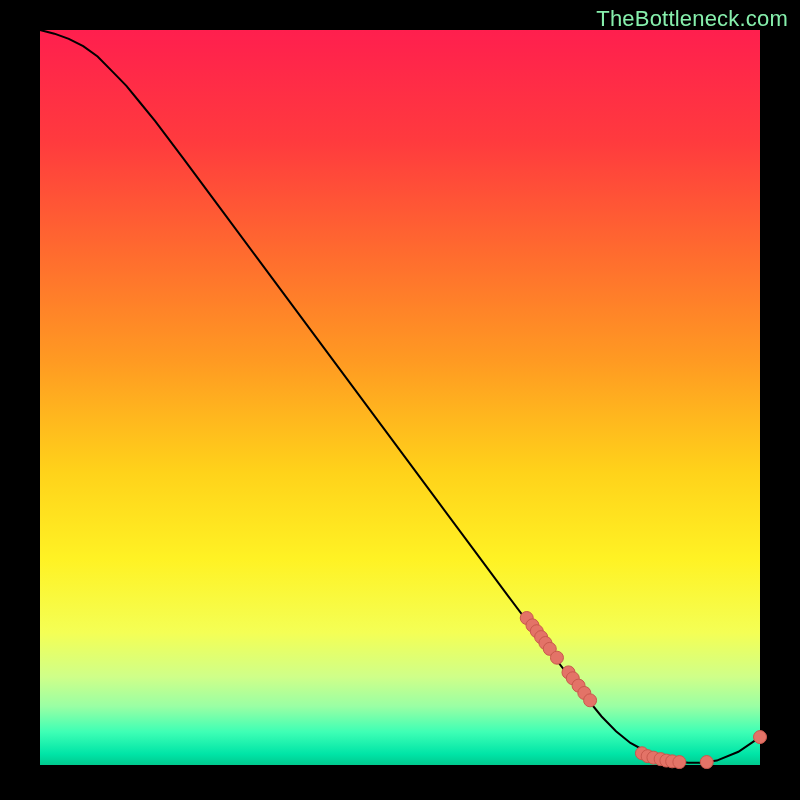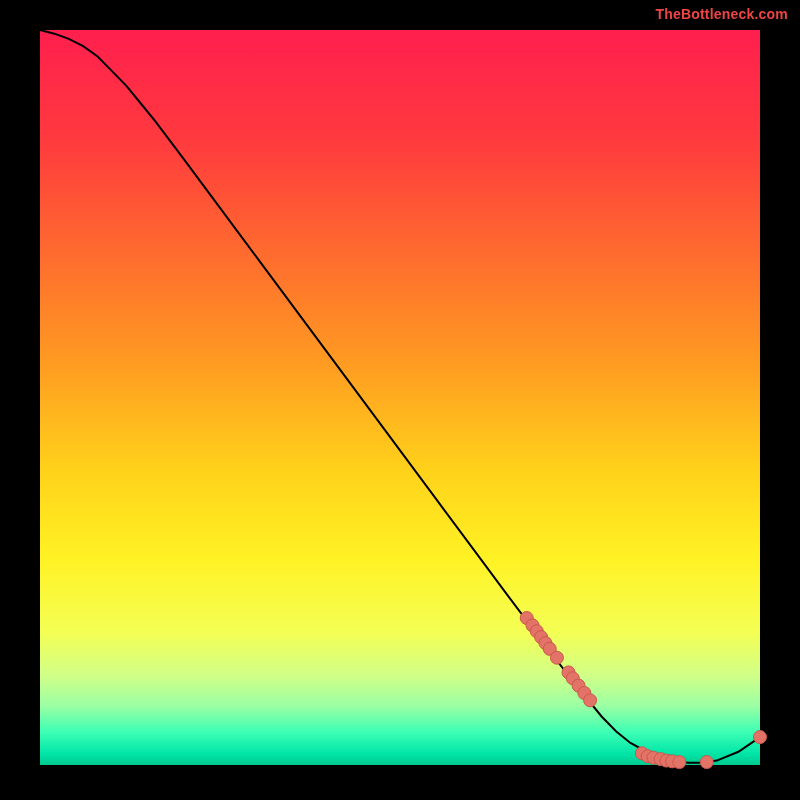--- a/index.html
+++ b/index.html
@@ -14,23 +14,23 @@
   .stage {
     position: relative;
     width: 800px;
     height: 800px;
     background: #000;
   }
   .watermark {
     position: absolute;
     top: 6px;
     right: 12px;
-    color: #ef4444;
-    font-size: 14px;
-    font-weight: 700;
+    color: #86efac;
+    font-size: 22px;
+    font-weight: 400;
     letter-spacing: 0.2px;
     user-select: none;
     z-index: 10;
   }
   svg.chart {
     position: absolute;
     left: 0;
     top: 0;
   }
 </style>

